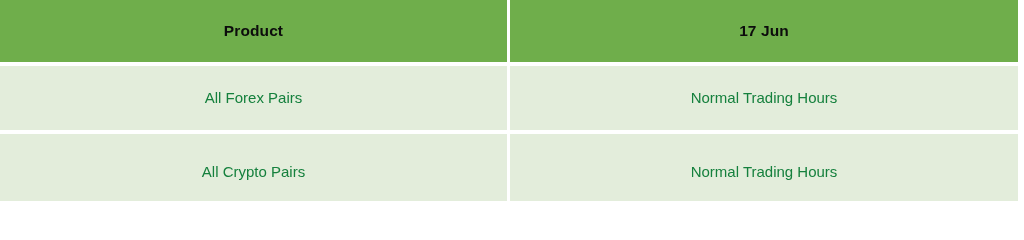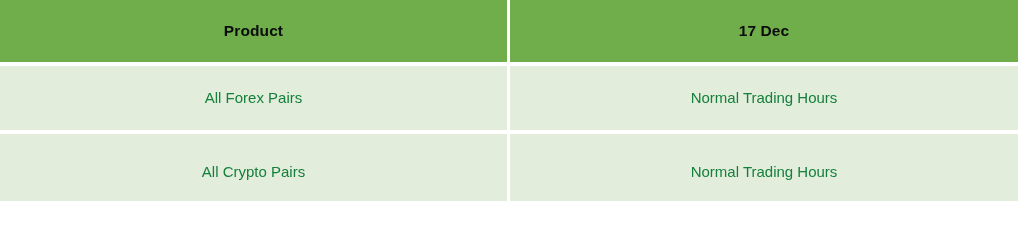--- a/index.html
+++ b/index.html
@@ -78,21 +78,21 @@
   <colgroup>
     <col class="col-product">
     <col class="col-date">
   </colgroup>
   <thead>
     <tr class="header-row">
       <th class="cell-left">
         <span class="cell-text">Product</span>
       </th>
       <th class="cell-right">
-        <span class="cell-text">17 Dec</span>
+        <span class="cell-text">17 Jun</span>
       </th>
     </tr>
   </thead>
   <tbody>
     <tr class="body-row row-first">
       <td class="cell-left">
         <span class="cell-text">All Forex Pairs</span>
       </td>
       <td class="cell-right">
         <span class="cell-text">Normal Trading Hours</span>

